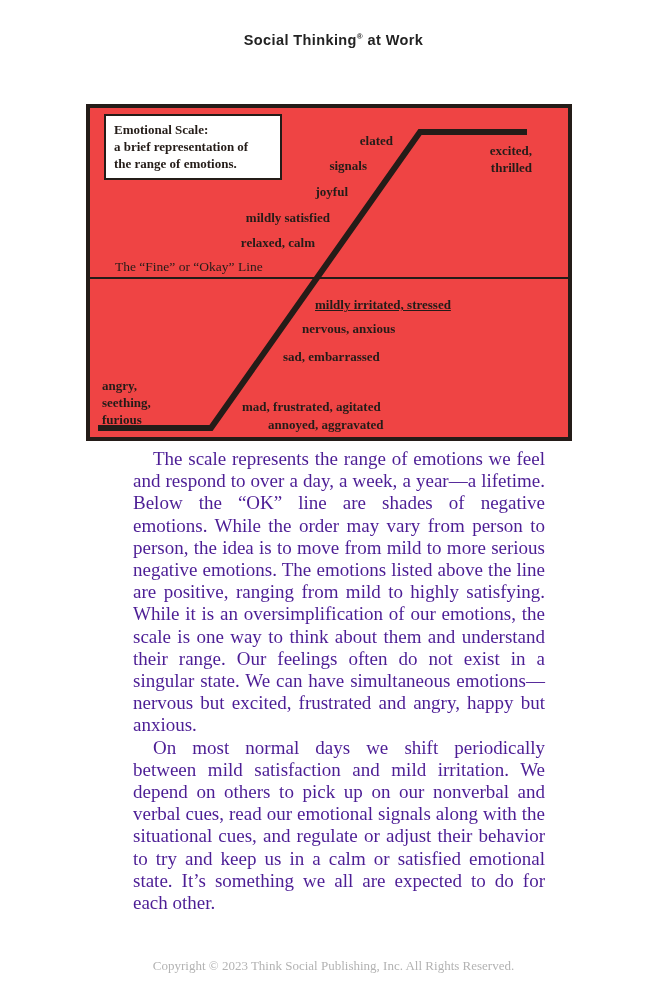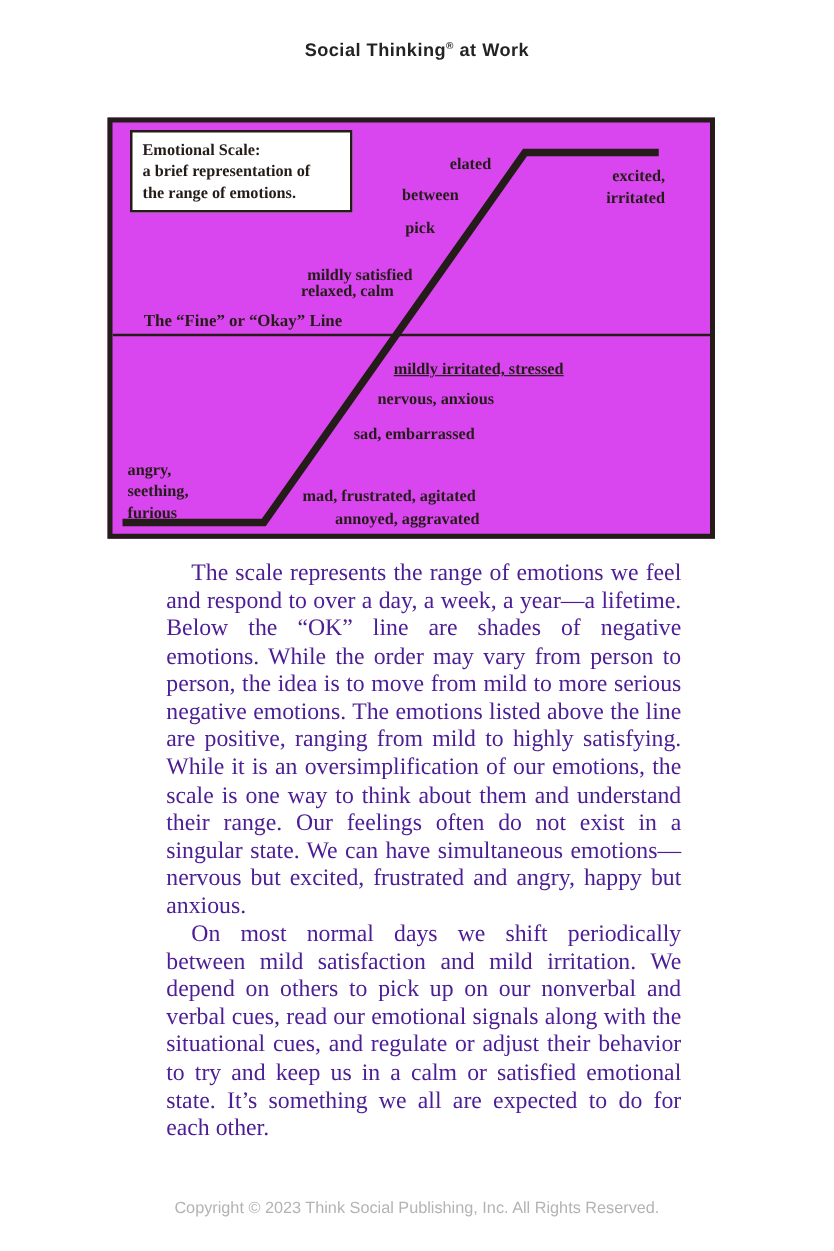--- a/index.html
+++ b/index.html
@@ -18,24 +18,24 @@
     position: absolute; top: 32px; left: 0; width: 667px;
     text-align: center;
     font-family: "Liberation Sans", sans-serif;
     font-weight: 600; font-size: 14.5px; letter-spacing: 0.4px;
     color: #232323;
   }
   .running-head sup { font-size: 8px; vertical-align: 6px; }
 
   
   .figure {
-    position: absolute; left: 86px; top: 94px;
+    position: absolute; left: 86px; top: 104px;
     width: 478px; height: 329px;
     border: 4px solid #241c18;
-    background: #d946ef;
+    background: #ef4444;
   }
   .figure svg { position: absolute; left: 0; top: 0; }
 
   .caption-box {
     position: absolute; left: 14px; top: 6px;
     width: 158px;
     border: 2px solid #241c18;
     padding: 5px 8px 6px 8px;
     font-weight: bold; font-size: 13px; line-height: 17px;
     white-space: pre; color: #241c18;
@@ -45,21 +45,21 @@
   .fig-label {
     position: absolute;
     font-weight: bold; font-size: 13px; line-height: 16px;
     color: #241c18; white-space: nowrap;
   }
   .fig-label.multi { white-space: pre; line-height: 17px; }
   .fig-label.right { text-align: right; }
 
   .okay-label {
     position: absolute; left: 25px; top: 151px;
-    font-weight: bold; font-size: 13.5px; line-height: 16px;
+    font-weight: normal; font-size: 13.5px; line-height: 16px;
     color: #241c18; white-space: nowrap;
   }
 
   
   .body-text {
     position: absolute; left: 133px; top: 448px; width: 412px;
     font-size: 19px; line-height: 22.2px;
     text-align: justify; color: #4c1d95;
   }
   .body-text p { margin: 0; text-indent: 20px; }
@@ -67,21 +67,21 @@
   
   .page-number {
     position: absolute; top: 930px; left: 0; width: 667px;
     text-align: center;
     font-family: "Liberation Sans", sans-serif;
     font-size: 15px; color: #1f1f1f;
   }
   .copyright {
     position: absolute; top: 958px; left: 0; width: 667px;
     text-align: center;
-    font-family: Liberation Sans, sans-serif;
+    font-family: Liberation Serif, serif;
     font-size: 13px; color: #b3b3b3;
   }
 </style>
 </head>
 <body>
 
 <div class="page">
 
   <div class="running-head"><span>Social Thinking</span><sup>®</sup><span> at Work</span></div>
 
@@ -90,38 +90,38 @@
     <svg width="478" height="329" viewBox="0 0 478 329">
       <line x1="0" y1="170" x2="478" y2="170" stroke="#241c18" stroke-width="2"></line>
       <polyline points="8,320 121,320 330,24 437,24" fill="none" stroke="#241c18" stroke-width="6"></polyline>
     </svg>
 
     <div class="caption-box">Emotional Scale:
 a brief representation of
 the range of emotions.</div>
 
     <div class="fig-label right" style="right:175px; top:25px;text-align:center;">elated</div>
-    <div class="fig-label right" style="right:201px; top:50px;">between</div>
-    <div class="fig-label right" style="right:220px; top:76px;">pick</div>
-    <div class="fig-label right" style="right:238px; top:102px;margin-top:12px;">mildly satisfied</div>
+    <div class="fig-label right" style="right:201px; top:50px;">signals</div>
+    <div class="fig-label right" style="right:220px; top:76px;">joyful</div>
+    <div class="fig-label right" style="right:238px; top:102px;">mildly satisfied</div>
     <div class="fig-label right" style="right:253px; top:127px;">relaxed, calm</div>
 
     <div class="okay-label">The “Fine” or “Okay” Line</div>
 
     <div class="fig-label" style="left:225px; top:189px;text-decoration:underline;">mildly irritated, stressed</div>
     <div class="fig-label" style="left:212px; top:213px;">nervous, anxious</div>
     <div class="fig-label" style="left:193px; top:241px;">sad, embarrassed</div>
     <div class="fig-label" style="left:178px; top:265px;margin-top:44px;">annoyed, aggravated</div>
     <div class="fig-label" style="left:152px; top:291px;">mad, frustrated, agitated</div>
 
     <div class="fig-label multi" style="left:12px; top:269px;">angry,
 seething,
 furious</div>
     <div class="fig-label multi right" style="right:36px; top:34px;">excited,
-irritated</div>
+thrilled</div>
   </div>
 
   <div class="body-text">
     <p>The scale represents the range of emotions we feel and respond to over a day, a week, a year—a lifetime. Below the “OK” line are shades of negative emotions. While the order may vary from person to person, the idea is to move from mild to more serious negative emotions. The emotions listed above the line are positive, ranging from mild to highly satisfying. While it is an oversimplification of our emotions, the scale is one way to think about them and understand their range. Our feelings often do not exist in a singular state. We can have simultaneous emotions—nervous but excited, frustrated and angry, happy but anxious.</p>
     <p>On most normal days we shift periodically between mild satisfaction and mild irritation. We depend on others to pick up on our nonverbal and verbal cues, read our emotional signals along with the situational cues, and regulate or adjust their behavior to try and keep us in a calm or satisfied emotional state. It’s something we all are expected to do for each other.</p>
   </div>
 
   <div class="copyright">Copyright © 2023 Think Social Publishing, Inc. All Rights Reserved.</div>
 
 </div>

